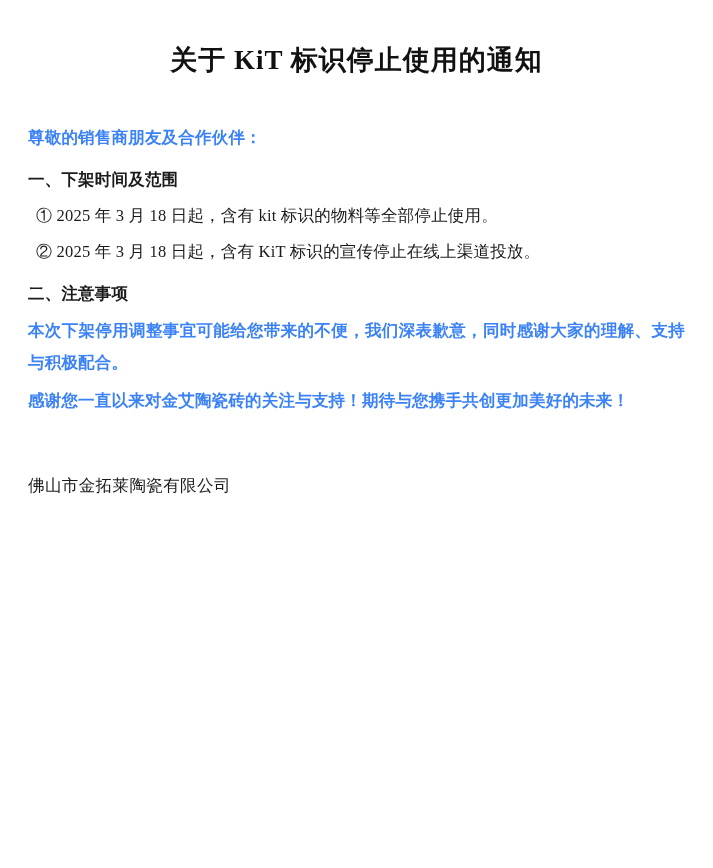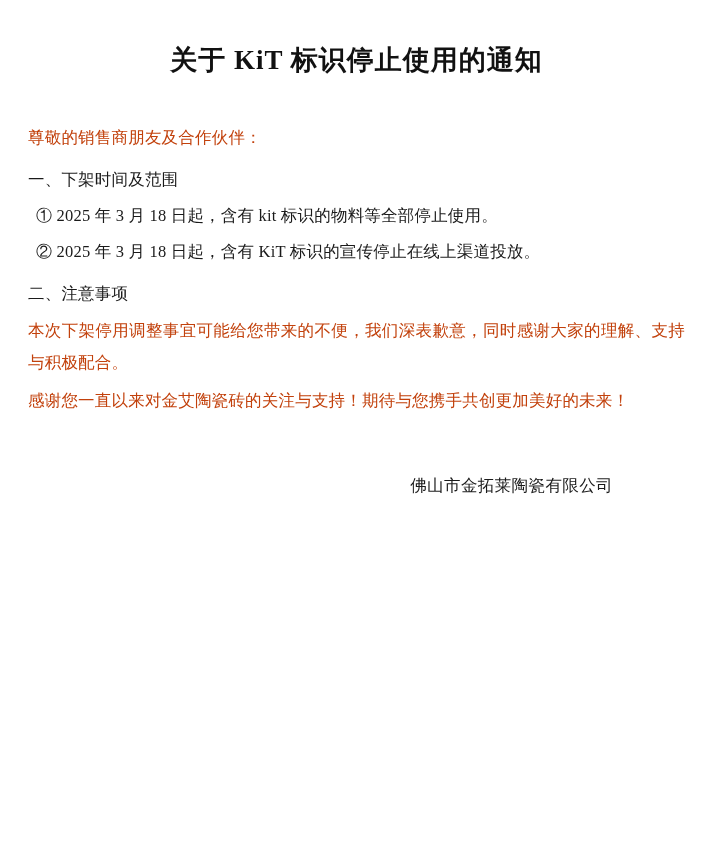--- a/index.html
+++ b/index.html
@@ -33,48 +33,49 @@
   }
   .body-block {
     margin-top: 42px;
   }
   p.para {
     font-size: 16.5px;
     line-height: 1.95;
     margin: 0 0 6px 0;
     text-align: justify;
     letter-spacing: 0.2px;
-    color: #c2410c;
+    color: #3b82f6;
+    font-weight: bold;
   }
   p.indent {
     text-indent: 2em;
   }
   .section-head {
     font-size: 16.5px;
-    font-weight: normal;
+    font-weight: bold;
     line-height: 1.95;
     margin: 10px 0 4px 0;
     letter-spacing: 0.2px;
   }
   .list-item {
     font-size: 16.5px;
     line-height: 1.95;
     margin: 2px 0 4px 8px;
     letter-spacing: 0.2px;
     display: block;
   }
   .circ {
     display: inline-block;
     font-size: 16px;
     line-height: 1;
     vertical-align: baseline;
   }
   .sign-block {
     margin-top: 52px;
-    text-align: right;
+    text-align: left;
     padding-right: 72px;
   }
   .sign-company {
     font-size: 16.5px;
     line-height: 2.1;
     letter-spacing: 0.4px;
   }
   .sign-date {
     font-size: 16.5px;
     line-height: 2.1;

